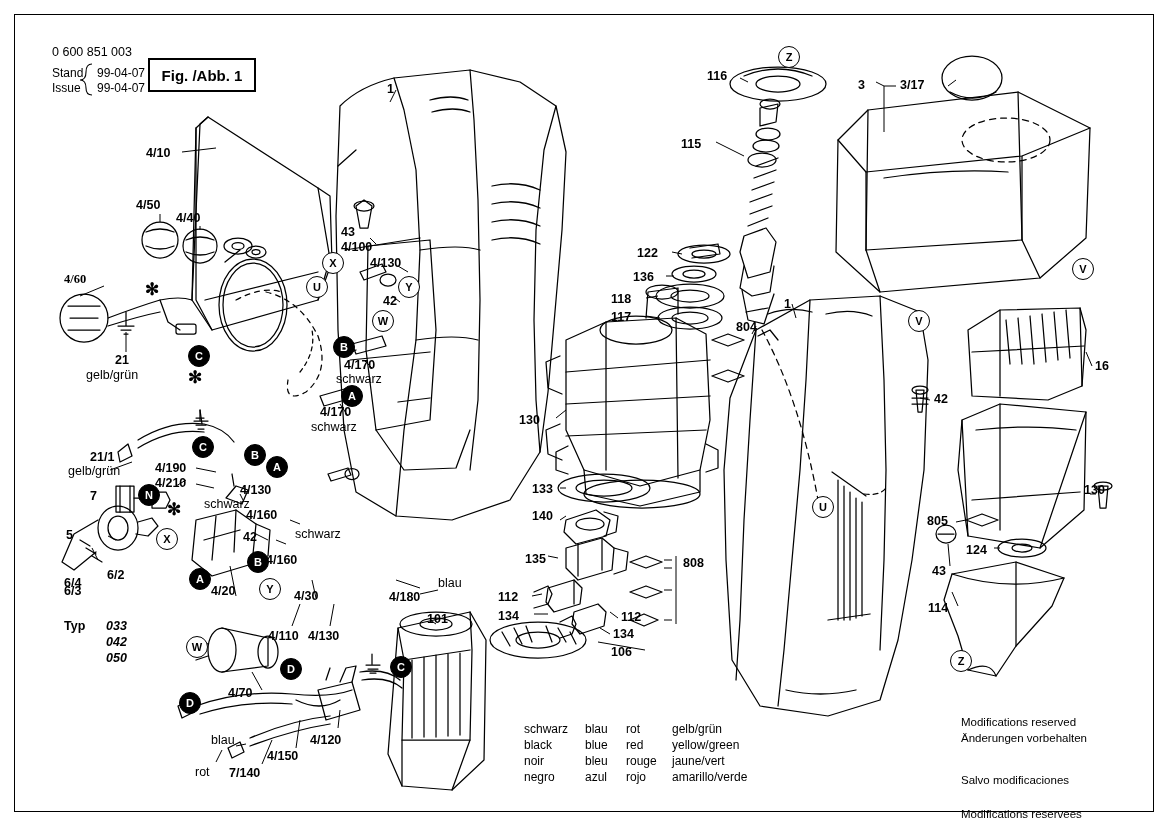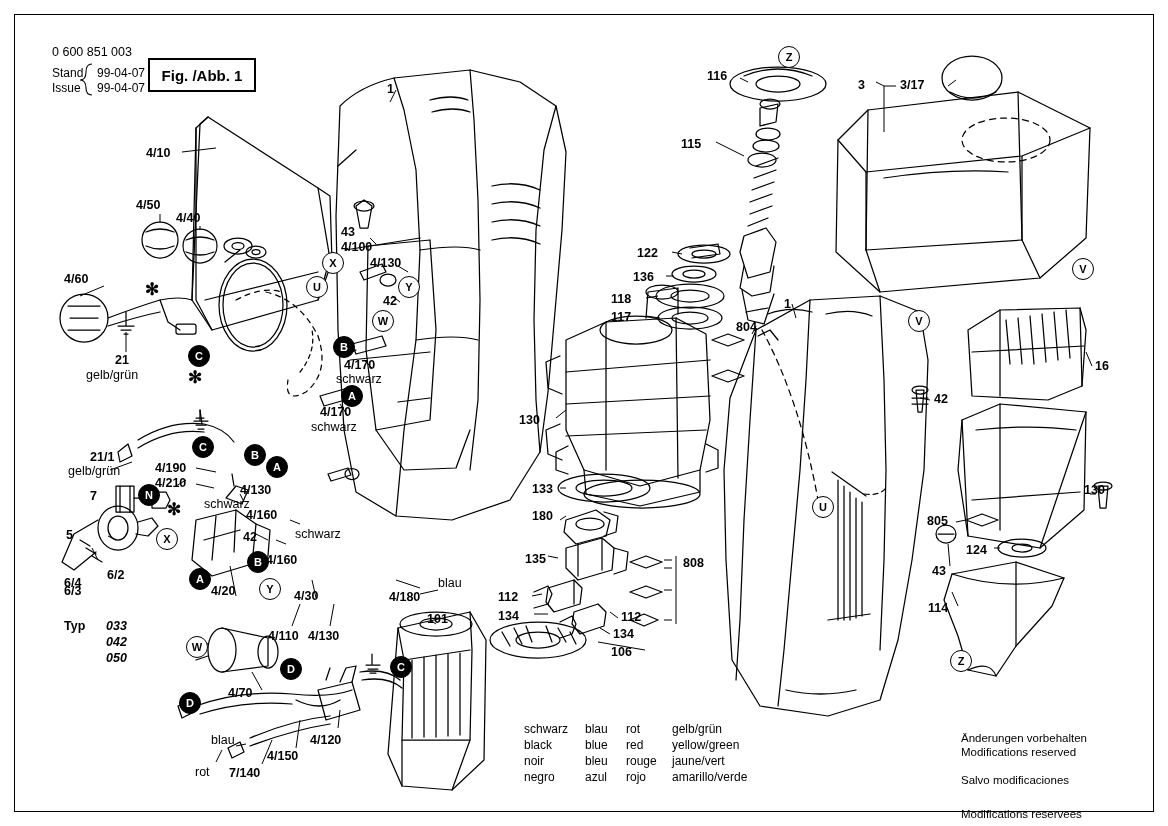--- a/index.html
+++ b/index.html
@@ -303,21 +303,21 @@
       <ellipse cx="604" cy="488" rx="28" ry="8"></ellipse>
 
       <path d="M560 356 l-14 6 l2 26 l14 6"></path>
       <path d="M560 424 l-14 6 l2 24 l14 6"></path>
     </g>
   </svg>
 
   <div class="lbl b" style="left:146px;top:146px;">4/10</div>
   <div class="lbl b" style="left:136px;top:198px;">4/50</div>
   <div class="lbl b" style="left:176px;top:211px;">4/40</div>
-  <div class="lbl b" style="left:64px;top:272px;">4/60</div>
+  <div class="lbl b" style="left:64px;top:272px;font-family:Liberation Serif, serif;">4/60</div>
   <div class="lbl b" style="left:115px;top:353px;">21</div>
   <div class="lbl" style="left:86px;top:368px;">gelb/grün</div>
 
   <div class="lbl b" style="left:341px;top:225px;">43</div>
   <div class="lbl b" style="left:341px;top:240px;">4/100</div>
   <div class="lbl b" style="left:370px;top:256px;">4/130</div>
   <div class="lbl b" style="left:383px;top:294px;">42</div>
   <div class="lbl b" style="left:344px;top:358px;">4/170</div>
   <div class="lbl" style="left:336px;top:372px;">schwarz</div>
   <div class="lbl b" style="left:320px;top:405px;">4/170</div>
@@ -361,21 +361,21 @@
   <div class="lbl b" style="left:387px;top:82px;">1</div>
   <div class="lbl b" style="left:707px;top:69px;">116</div>
   <div class="lbl b" style="left:681px;top:137px;">115</div>
   <div class="lbl b" style="left:637px;top:246px;">122</div>
   <div class="lbl b" style="left:633px;top:270px;">136</div>
   <div class="lbl b" style="left:611px;top:292px;">118</div>
   <div class="lbl b" style="left:611px;top:310px;">117</div>
   <div class="lbl b" style="left:736px;top:320px;">804</div>
   <div class="lbl b" style="left:519px;top:413px;">130</div>
   <div class="lbl b" style="left:532px;top:482px;">133</div>
-  <div class="lbl b" style="left:532px;top:509px;">180</div>
+  <div class="lbl b" style="left:532px;top:509px;">140</div>
   <div class="lbl b" style="left:525px;top:552px;">135</div>
   <div class="lbl b" style="left:498px;top:590px;">112</div>
   <div class="lbl b" style="left:498px;top:609px;">134</div>
   <div class="lbl b" style="left:621px;top:610px;">112</div>
   <div class="lbl b" style="left:613px;top:627px;">134</div>
   <div class="lbl b" style="left:683px;top:556px;">808</div>
   <div class="lbl b" style="left:611px;top:645px;">106</div>
 
   <div class="lbl b" style="left:784px;top:297px;">1</div>
   <div class="lbl b" style="left:858px;top:78px;">3</div>
@@ -501,17 +501,17 @@
   <div class="legend" style="left:626px;top:737px;">red</div>
   <div class="legend" style="left:626px;top:753px;">rouge</div>
   <div class="legend" style="left:626px;top:769px;">rojo</div>
 
   <div class="legend" style="left:672px;top:721px;">gelb/grün</div>
   <div class="legend" style="left:672px;top:737px;">yellow/green</div>
   <div class="legend" style="left:672px;top:753px;">jaune/vert</div>
   <div class="legend" style="left:672px;top:769px;">amarillo/verde</div>
 
   <div class="foot" style="left:961px;top:731px;">Änderungen vorbehalten</div>
-  <div class="foot" style="left:961px;top:745px;">Modifications reserved</div>
+  <div class="foot" style="left:961px;top:715px;">Modifications reserved</div>
   <div class="foot" style="left:961px;top:792px;margin-top:15px;">Modifications reservees</div>
   <div class="foot" style="left:961px;top:773px;">Salvo modificaciones</div>
 
 </div>
 
 </body></html>

